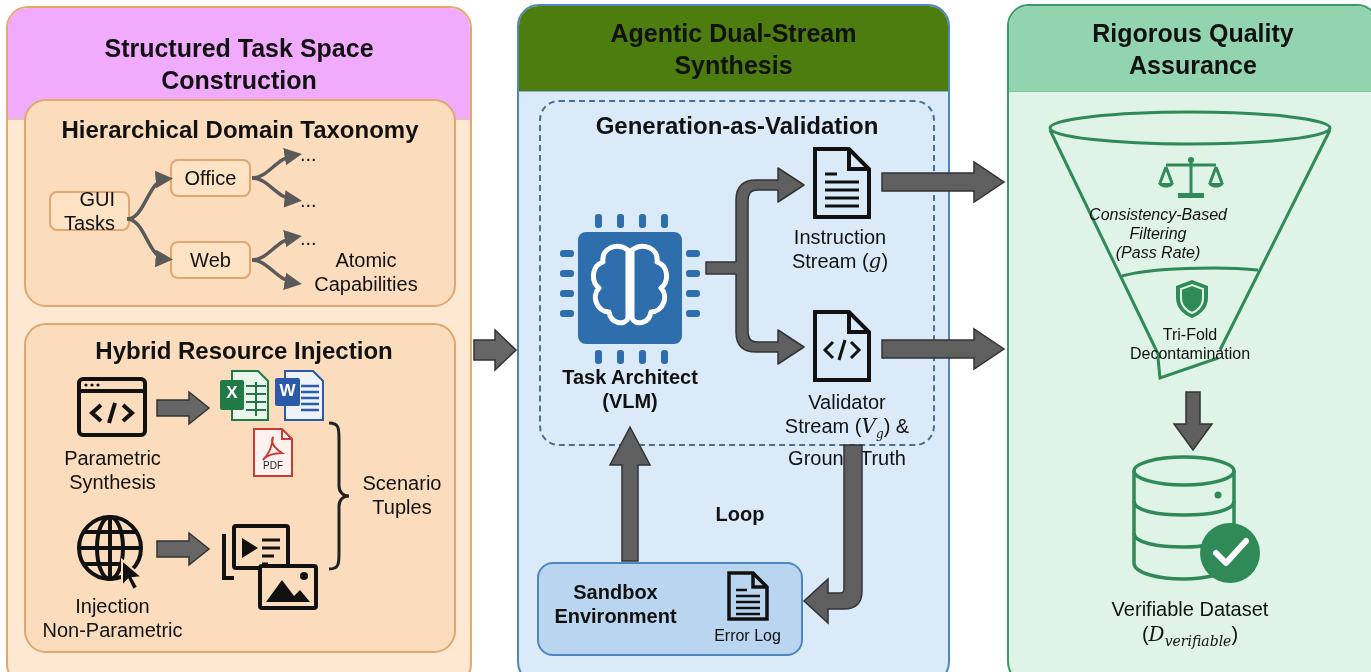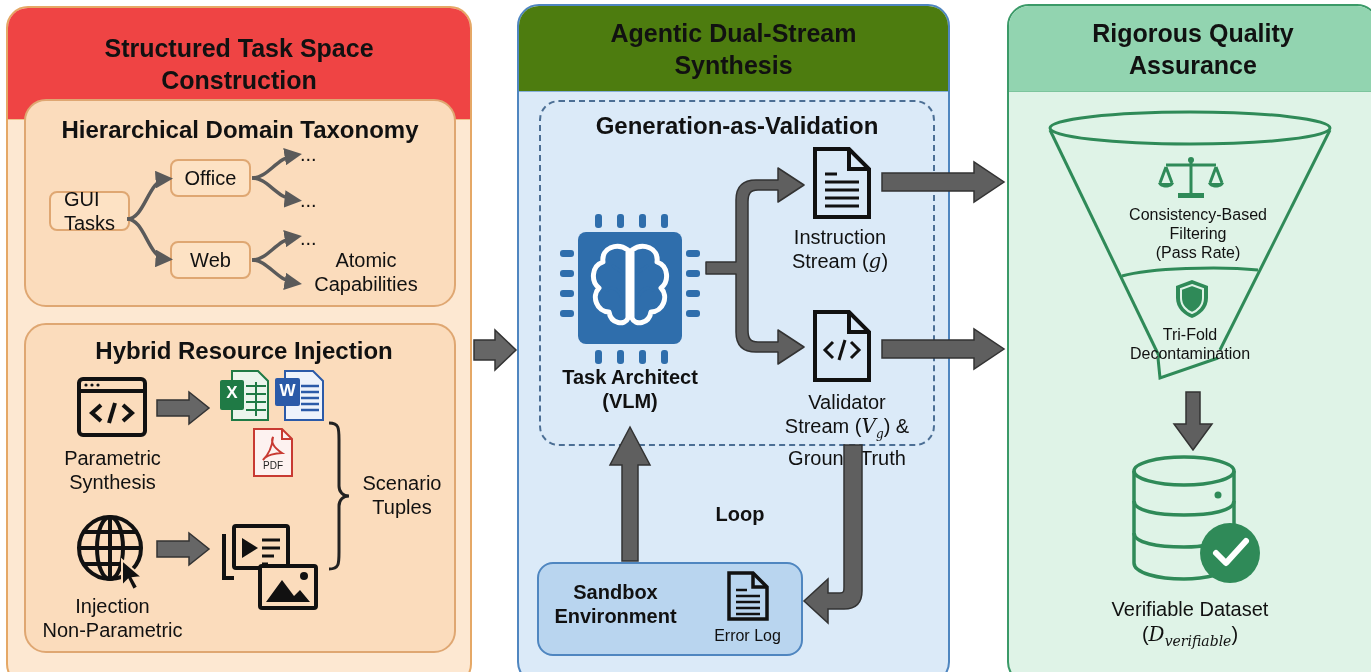--- a/index.html
+++ b/index.html
@@ -2,28 +2,28 @@
 <html><head>
 <meta charset="utf-8">
 <style>
   * { box-sizing: border-box; margin: 0; padding: 0; }
   html, body { width: 1371px; height: 672px; background: #ffffff; overflow: hidden; }
   body { position: relative; font-family: "Liberation Sans", "DejaVu Sans", sans-serif; color: #1a1a1a; }
   .abs { position: absolute; }
   .panel { position: absolute; border-radius: 22px; overflow: hidden; border: 2px solid; }
   .panel-header { position: absolute; left: 0; right: 0; top: 0; display: flex; align-items: center; justify-content: center; text-align: center; font-weight: bold; font-size: 25px; line-height: 32px; color: #111; }
   .orange-panel { left: 6px; top: 6px; width: 466px; height: 680px; border-color: #e5a866; background: #fde8d2; }
-  .orange-panel .panel-header { height: 112px; background: #ef4444; border-bottom: 1px solid #eec08a; }
+  .orange-panel .panel-header { height: 112px; background: #f0abfc; border-bottom: 1px solid #eec08a; }
   .blue-panel { left: 517px; top: 4px; width: 433px; height: 680px; border-color: #4f86c0; background: #dbeaf8; }
   .blue-panel .panel-header { height: 86px; background: #4d7c0f; border-bottom: 1px solid #86b0db; }
   .green-panel { left: 1007px; top: 4px; width: 372px; height: 680px; border-color: #3b9a68; background: #dff3e7; }
   .green-panel .panel-header { height: 86px; background: #92d4b0; border-bottom: 1px solid #7cc49d; }
   .subpanel { position: absolute; border: 2px solid #dfa772; border-radius: 22px; background: #fbdcbc; }
   .sub-title { position: absolute; left: 0; right: 0; text-align: center; font-weight: bold; font-size: 24px; color: #111; }
-  .node { position: absolute; border: 2px solid #dfa772; border-radius: 8px; background: #fde2c4; display: flex; align-items: center; justify-content: center; text-align: left; font-size: 20px; line-height: 24px; color: #111; }
+  .node { position: absolute; border: 2px solid #dfa772; border-radius: 8px; background: #fde2c4; display: flex; align-items: center; justify-content: center; text-align: right; font-size: 20px; line-height: 24px; color: #111; }
   .label { position: absolute; text-align: center; font-size: 20px; line-height: 24px; color: #111; }
   .label-sm { position: absolute; text-align: center; font-size: 16px; line-height: 19px; color: #111; }
   .bold { font-weight: bold; }
   .dashed-box { position: absolute; left: 539px; top: 100px; width: 396px; height: 346px; border: 2px dashed #4c6f95; border-radius: 20px; }
   .sandbox { position: absolute; left: 537px; top: 562px; width: 266px; height: 94px; border: 2px solid #4f86c0; border-radius: 16px; background: #b9d5ef; }
   svg { position: absolute; overflow: visible; }
   i.math { font-family: "DejaVu Serif", serif; font-style: italic; }
 </style>
 </head>
 <body>
@@ -316,21 +316,21 @@
     <line x1="33" y1="4" x2="33" y2="38"></line>
     <line x1="8" y1="10" x2="58" y2="10"></line>
     <path d="M8,12 L2,28 M8,12 L14,28"></path>
     <path d="M58,12 L52,28 M58,12 L64,28"></path>
   </g>
   <path d="M0,28 L16,28 C14,34 2,34 0,28 z" fill="#2f8a58"></path>
   <path d="M50,28 L66,28 C64,34 52,34 50,28 z" fill="#2f8a58"></path>
   <rect x="20" y="38" width="26" height="5" fill="#2f8a58"></rect>
   <circle cx="33" cy="5" r="3" fill="#2f8a58"></circle>
 </svg>
-<div class="label-sm" style="left:1098px; top:205px; width:200px;">
+<div class="label-sm" style="left:1058px; top:205px; width:200px;font-style:italic;">
   <div>Consistency-Based</div>
   <div>Filtering</div>
   <div>(Pass Rate)</div>
 </div>
 
 <svg style="left:1174px; top:278px;" width="36" height="42">
   <path d="M18,2 L34,8 L34,20 C34,30 26,37 18,40 C10,37 2,30 2,20 L2,8 z" fill="#2f8a58"></path>
   <path d="M18,7 L29,11 L29,20 C29,28 23,33 18,35 C13,33 7,28 7,20 L7,11 z" fill="none" stroke="#dff3e7" stroke-width="2"></path>
 </svg>
 <div class="label-sm" style="left:1100px; top:325px; width:180px;">

